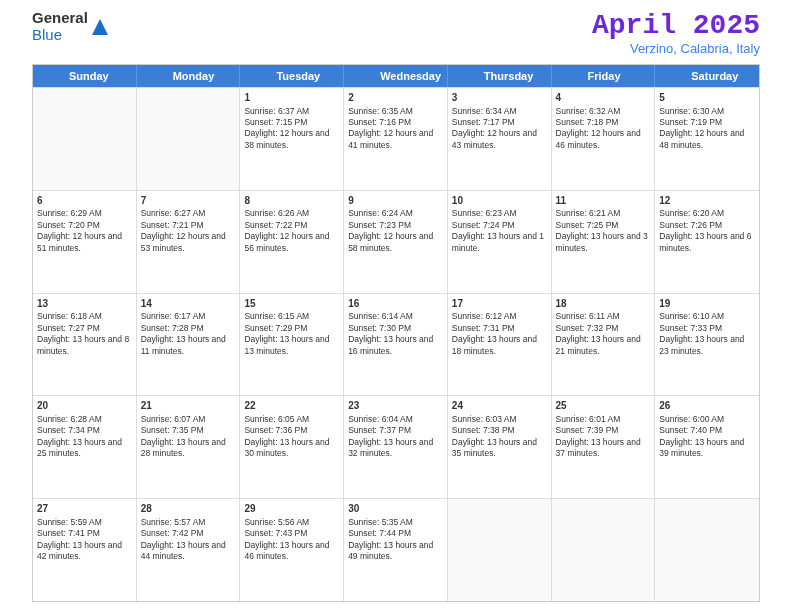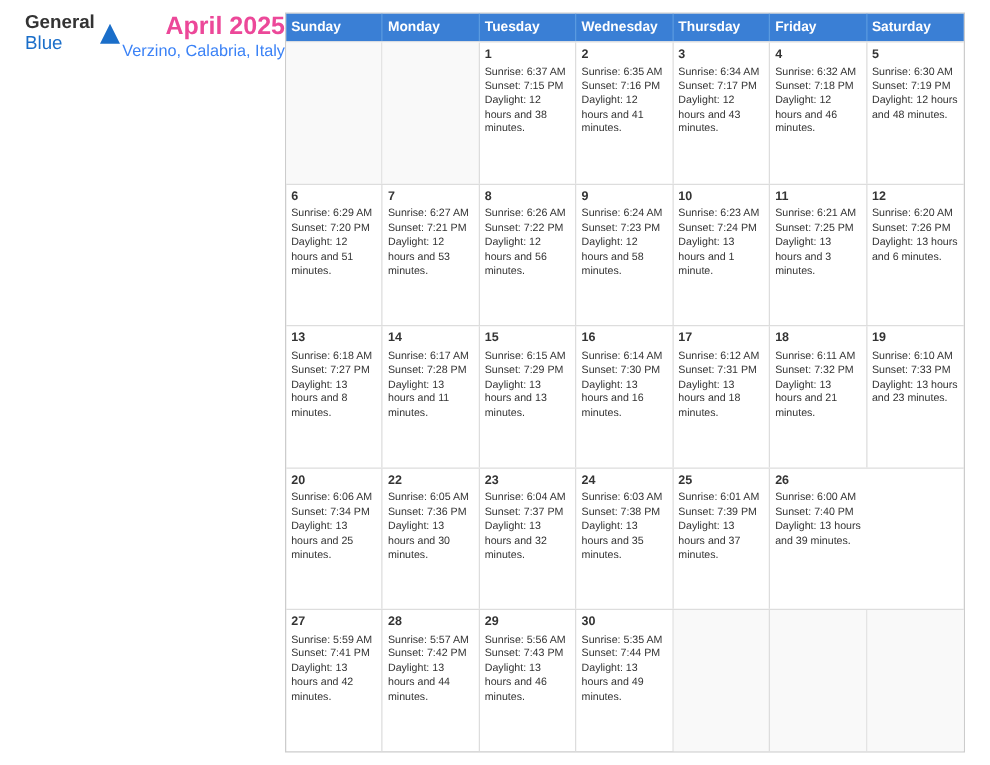--- a/index.html
+++ b/index.html
@@ -6,22 +6,23 @@
     body {
       width: 792px;
       height: 612px;
       font-family: Arial, sans-serif;
       background: #fff;
       overflow: hidden;
     }
     .page {
       width: 792px;
       height: 612px;
-      padding: 10px 20px;
+      padding: 10px 32px;
       display: flex;
+      flex-direction: column;
     }
     .header {
       display: flex;
       justify-content: space-between;
       align-items: flex-start;
       margin-bottom: 8px;
     }
     .logo {
       display: flex;
       align-items: center;
@@ -43,23 +44,24 @@
     }
     .logo-icon {
       width: 20px;
       height: 20px;
       margin-left: 2px;
     }
     .title-section {
       text-align: right;
     }
     .month-title {
-      font-size: 20px;
+      font-size: 28px;
       font-weight: bold;
-      color: #ec4899;
+      color: #6d28d9;
+      font-family: Liberation Mono, monospace;
     }
     .location {
       font-size: 13px;
       color: #3b82f6;
     }
     .calendar {
       flex: 1;
       display: flex;
       flex-direction: column;
       border: 1px solid #ccc;
@@ -69,20 +71,21 @@
       grid-template-columns: repeat(7, 1fr);
       background: #3a7fd5;
     }
     .cal-header-cell {
       color: white;
       font-size: 11px;
       font-weight: bold;
       padding: 5px 4px;
       text-align: left;
       border-right: 1px solid #5a9ae0;
+      margin-left: 32px;
     }
     .cal-header-cell:last-child {
       border-right: none;
     }
     .cal-body {
       flex: 1;
       display: flex;
       flex-direction: column;
     }
     .cal-row {
@@ -165,21 +168,22 @@
         <div class="cal-row">
           <div class="cal-cell"><span class="day-num">13</span><span>Sunrise: 6:18 AM</span><br><span>Sunset: 7:27 PM</span><br><span>Daylight: 13 hours and 8 minutes.</span></div>
           <div class="cal-cell"><span class="day-num">14</span><span>Sunrise: 6:17 AM</span><br><span>Sunset: 7:28 PM</span><br><span>Daylight: 13 hours and 11 minutes.</span></div>
           <div class="cal-cell"><span class="day-num">15</span><span>Sunrise: 6:15 AM</span><br><span>Sunset: 7:29 PM</span><br><span>Daylight: 13 hours and 13 minutes.</span></div>
           <div class="cal-cell"><span class="day-num">16</span><span>Sunrise: 6:14 AM</span><br><span>Sunset: 7:30 PM</span><br><span>Daylight: 13 hours and 16 minutes.</span></div>
           <div class="cal-cell"><span class="day-num">17</span><span>Sunrise: 6:12 AM</span><br><span>Sunset: 7:31 PM</span><br><span>Daylight: 13 hours and 18 minutes.</span></div>
           <div class="cal-cell"><span class="day-num">18</span><span>Sunrise: 6:11 AM</span><br><span>Sunset: 7:32 PM</span><br><span>Daylight: 13 hours and 21 minutes.</span></div>
           <div class="cal-cell"><span class="day-num">19</span><span>Sunrise: 6:10 AM</span><br><span>Sunset: 7:33 PM</span><br><span>Daylight: 13 hours and 23 minutes.</span></div>
         </div>
         <div class="cal-row">
-          <div class="cal-cell"><span class="day-num">20</span><span>Sunrise: 6:06 AM</span><br><span>Sunset: 7:34 PM</span><br><span>Daylight: 13 hours and 25 minutes.</span></div>
+          <div class="cal-cell"><span class="day-num">20</span><span>Sunrise: 6:28 AM</span><br><span>Sunset: 7:34 PM</span><br><span>Daylight: 13 hours and 25 minutes.</span></div>
+          <div class="cal-cell"><span class="day-num">21</span><span>Sunrise: 6:07 AM</span><br><span>Sunset: 7:35 PM</span><br><span>Daylight: 13 hours and 28 minutes.</span></div>
           <div class="cal-cell"><span class="day-num">22</span><span>Sunrise: 6:05 AM</span><br><span>Sunset: 7:36 PM</span><br><span>Daylight: 13 hours and 30 minutes.</span></div>
           <div class="cal-cell"><span class="day-num">23</span><span>Sunrise: 6:04 AM</span><br><span>Sunset: 7:37 PM</span><br><span>Daylight: 13 hours and 32 minutes.</span></div>
           <div class="cal-cell"><span class="day-num">24</span><span>Sunrise: 6:03 AM</span><br><span>Sunset: 7:38 PM</span><br><span>Daylight: 13 hours and 35 minutes.</span></div>
           <div class="cal-cell"><span class="day-num">25</span><span>Sunrise: 6:01 AM</span><br><span>Sunset: 7:39 PM</span><br><span>Daylight: 13 hours and 37 minutes.</span></div>
           <div class="cal-cell"><span class="day-num">26</span><span>Sunrise: 6:00 AM</span><br><span>Sunset: 7:40 PM</span><br><span>Daylight: 13 hours and 39 minutes.</span></div>
         </div>
         <div class="cal-row">
           <div class="cal-cell"><span class="day-num">27</span><span>Sunrise: 5:59 AM</span><br><span>Sunset: 7:41 PM</span><br><span>Daylight: 13 hours and 42 minutes.</span></div>
           <div class="cal-cell"><span class="day-num">28</span><span>Sunrise: 5:57 AM</span><br><span>Sunset: 7:42 PM</span><br><span>Daylight: 13 hours and 44 minutes.</span></div>
           <div class="cal-cell"><span class="day-num">29</span><span>Sunrise: 5:56 AM</span><br><span>Sunset: 7:43 PM</span><br><span>Daylight: 13 hours and 46 minutes.</span></div>

